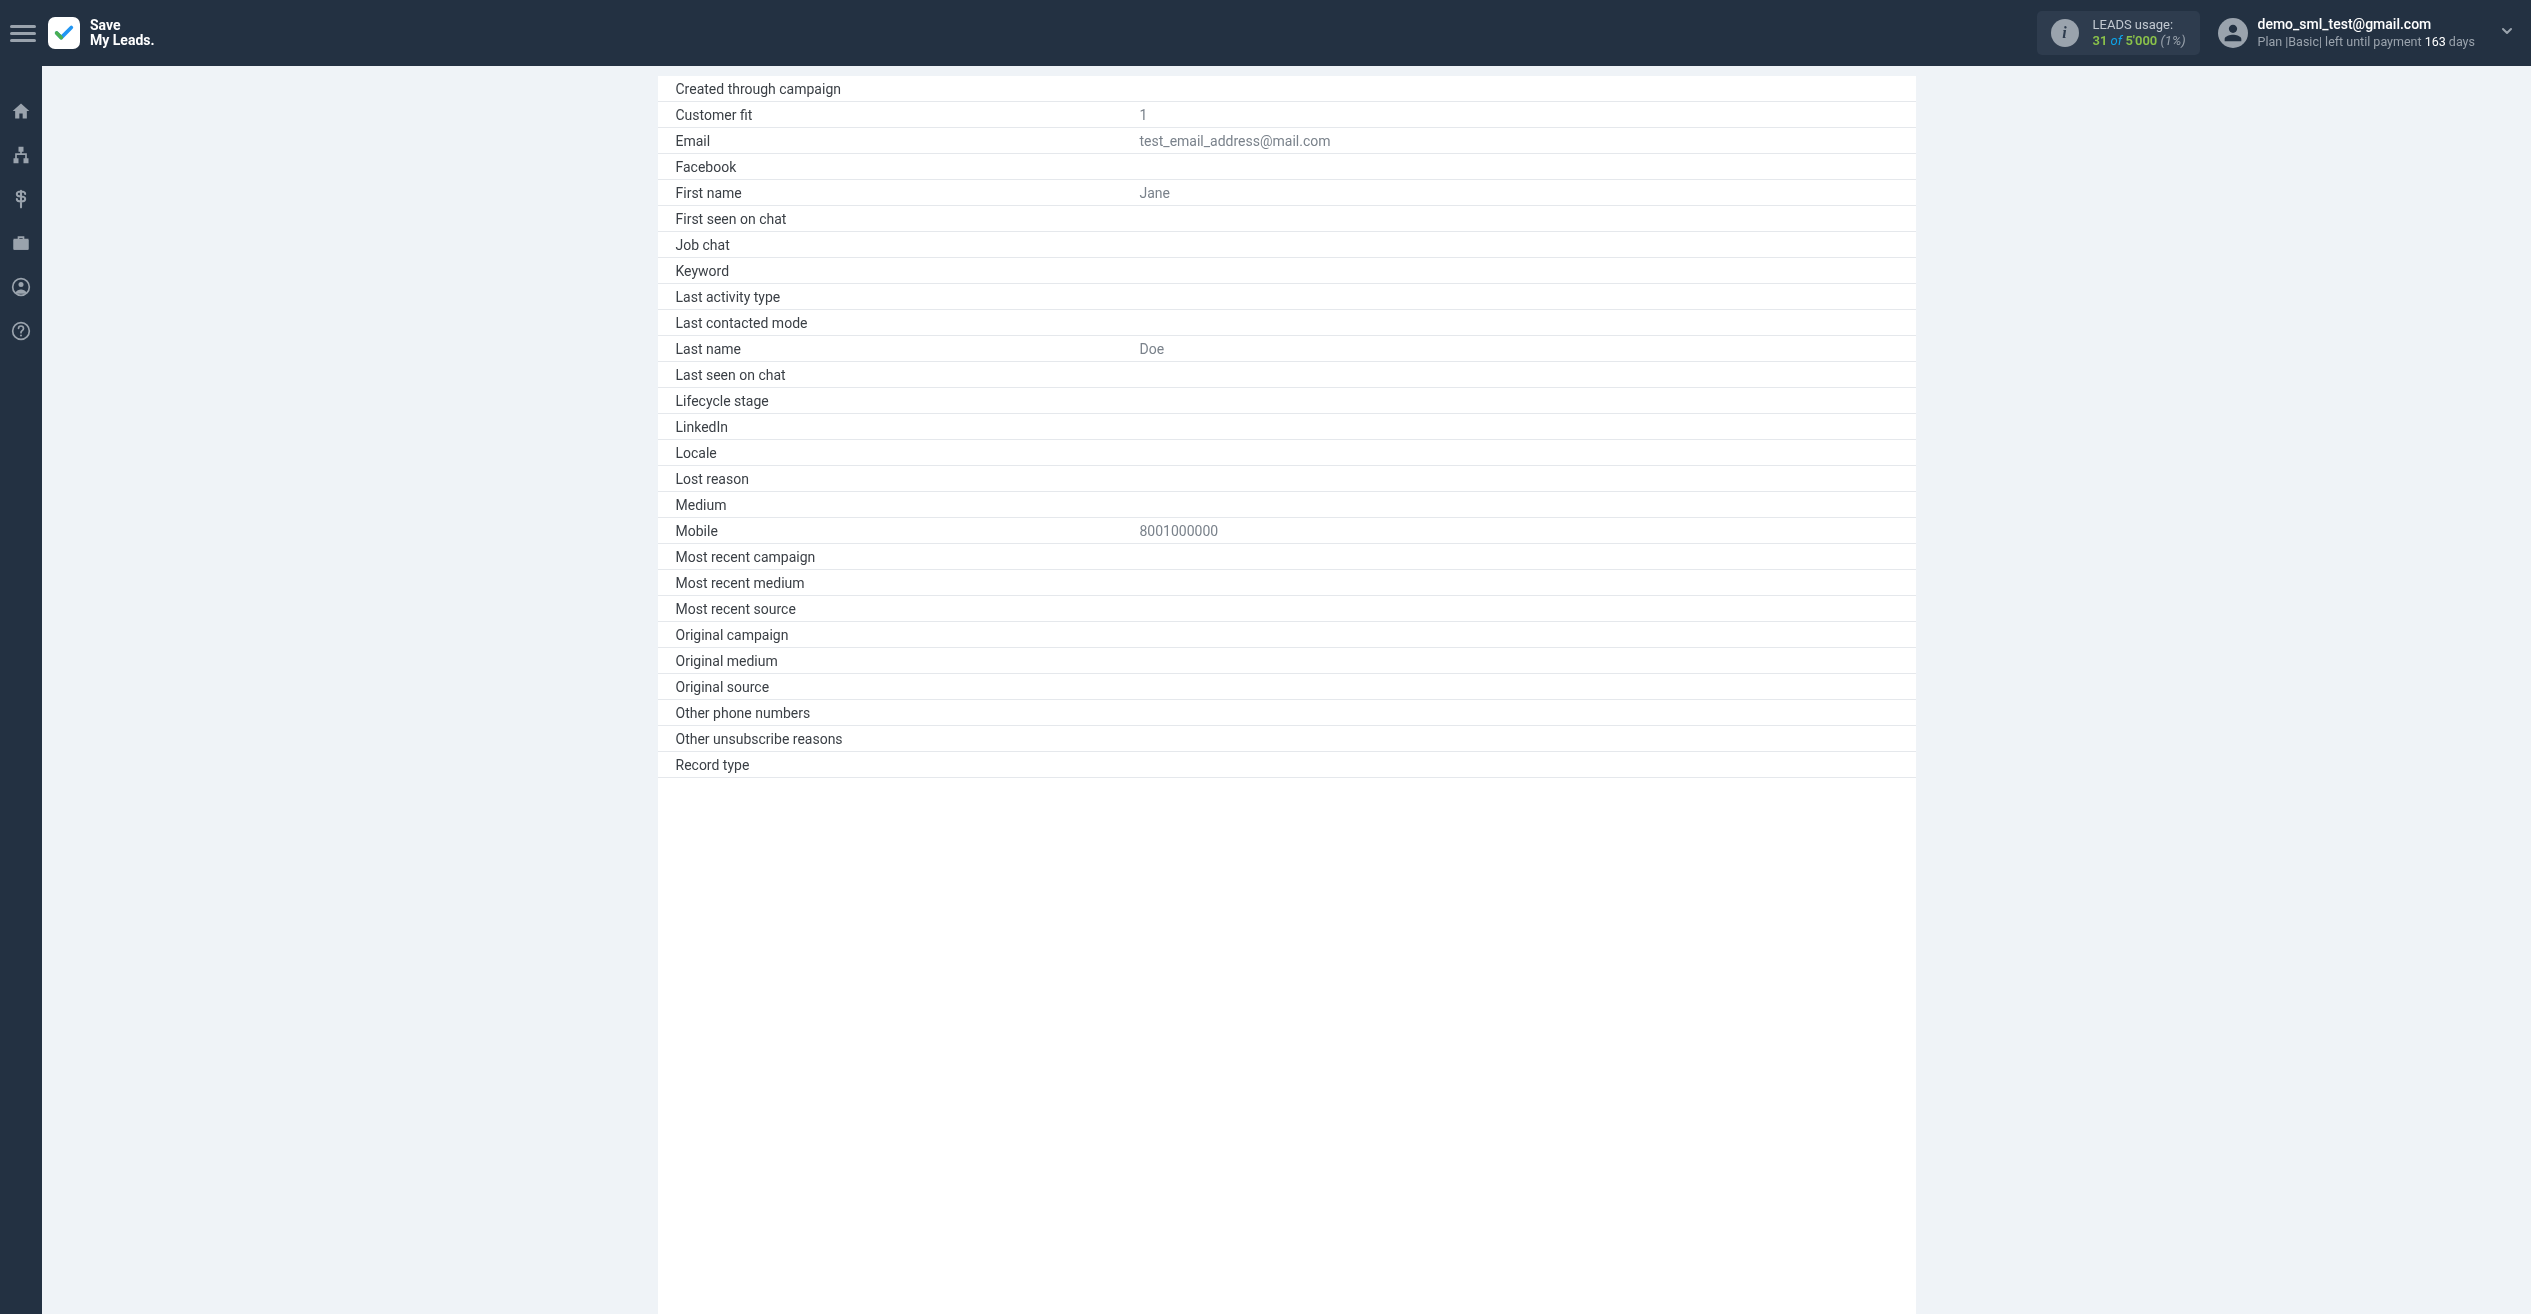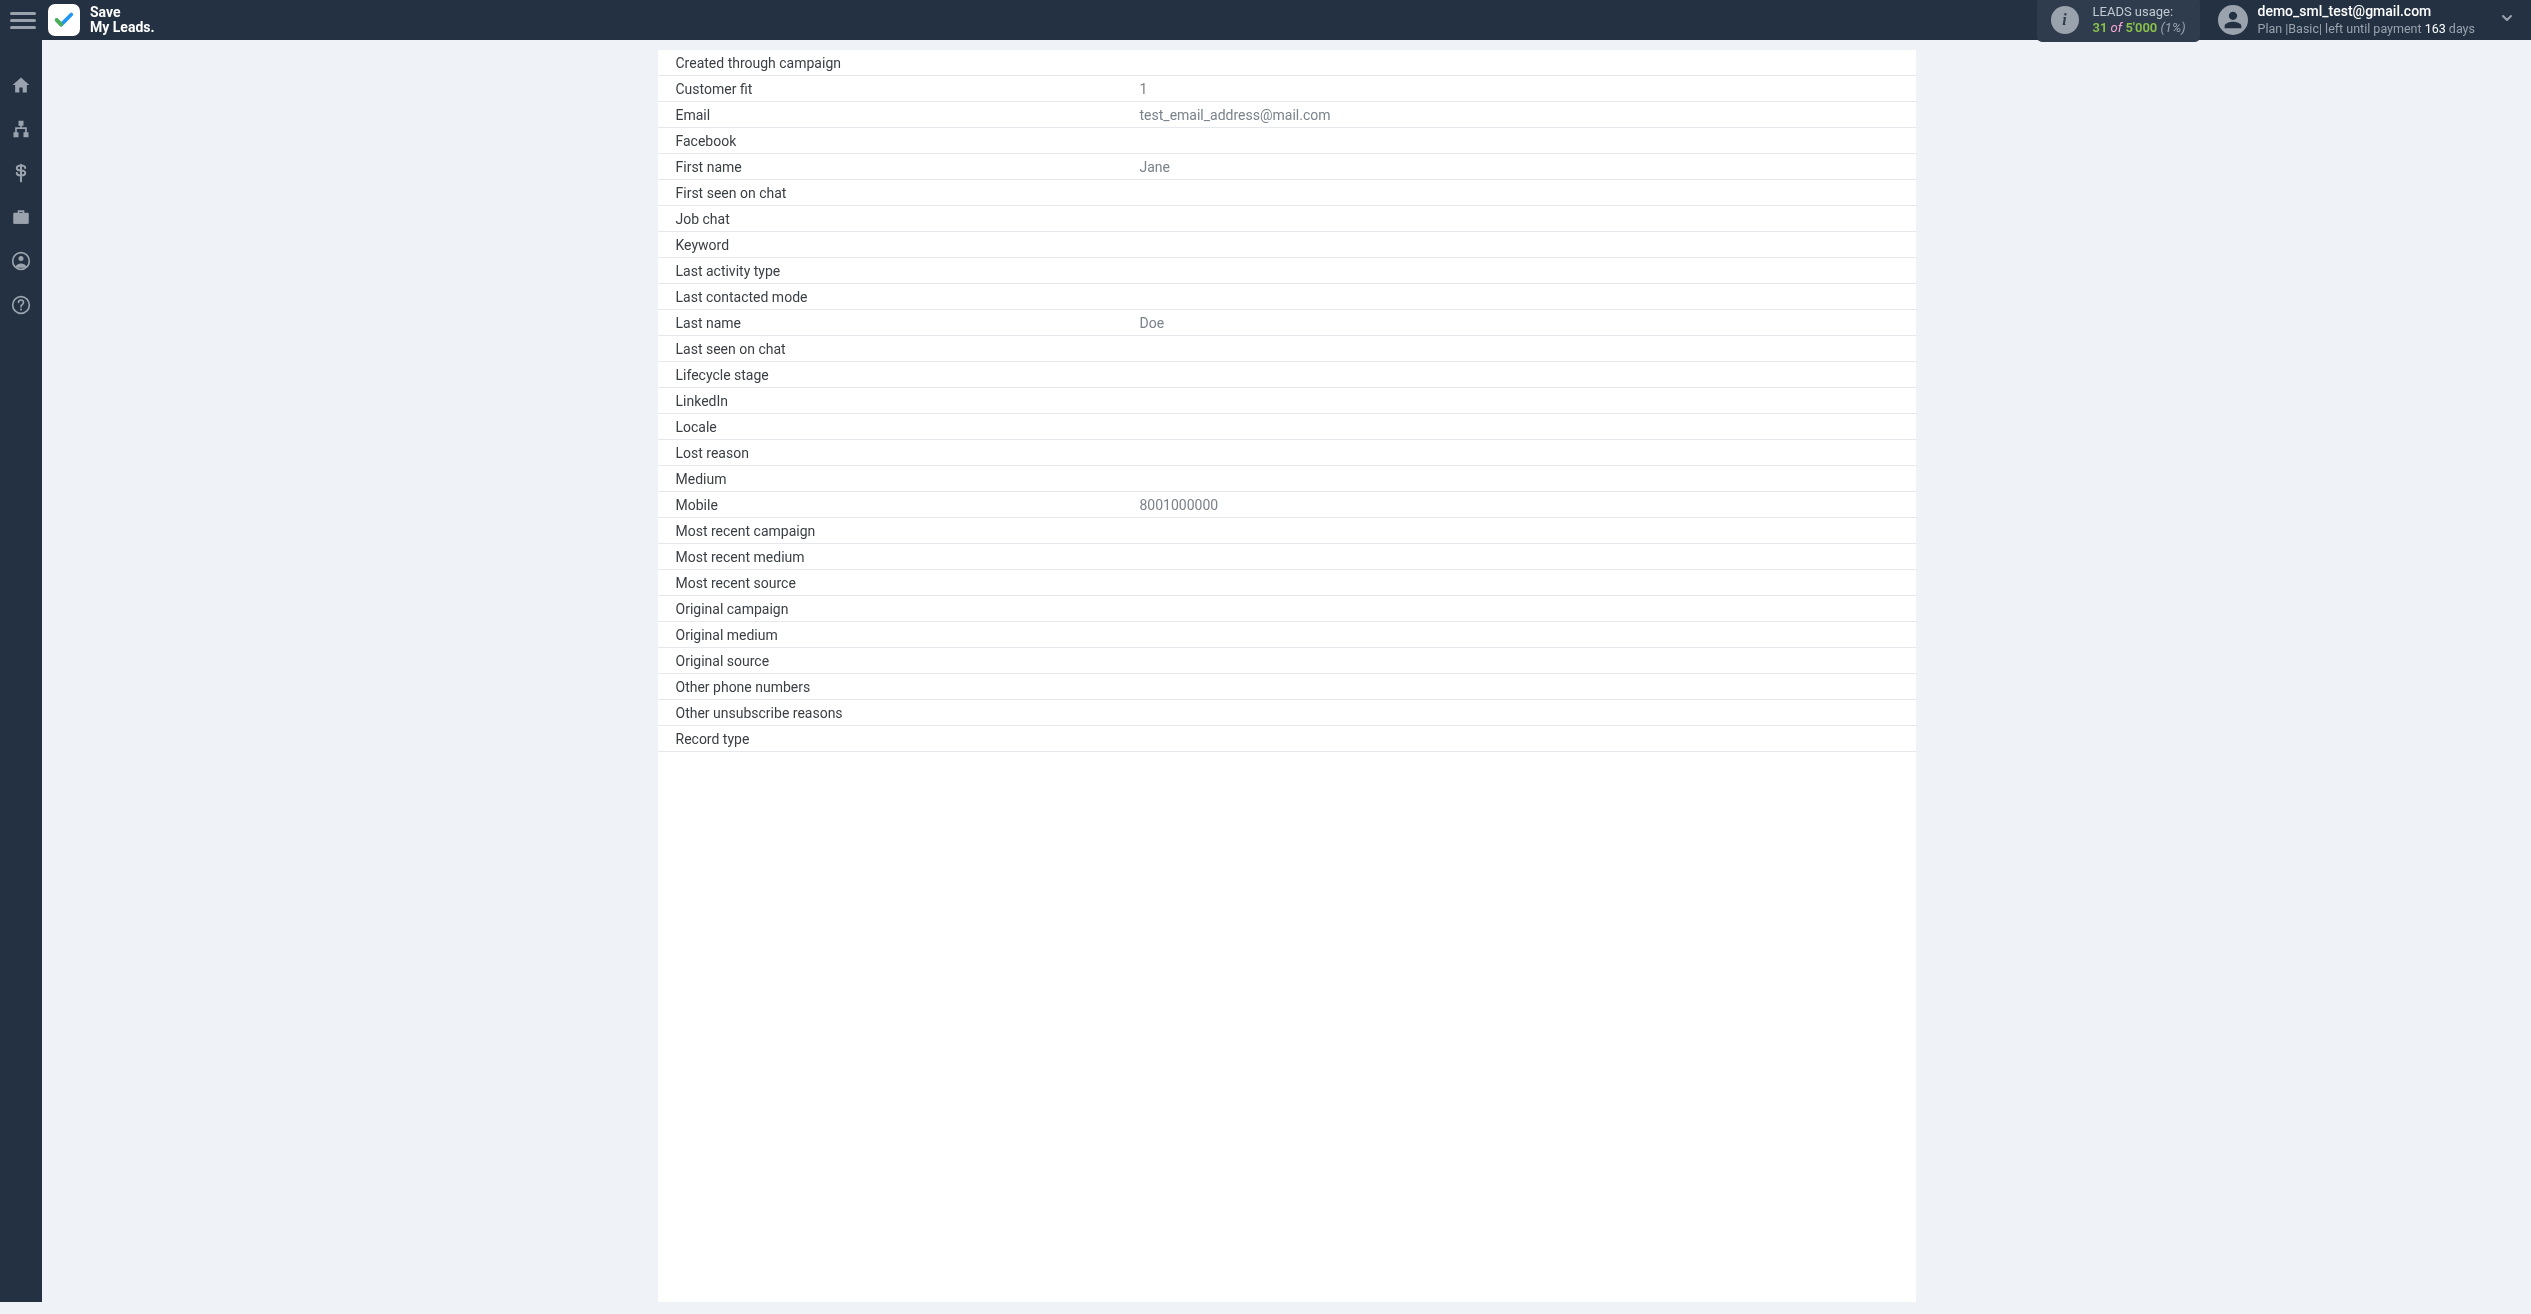--- a/index.html
+++ b/index.html
@@ -1,40 +1,40 @@
 <!DOCTYPE html>
 <html><head>
   <meta charset="utf-8">
   <style>
     * { margin: 0; padding: 0; box-sizing: border-box; }
     body { font-family: -apple-system, BlinkMacSystemFont, "Segoe UI", Roboto, Arial, sans-serif; background: #eff3f7; color: #333; overflow: hidden; }
 
     
     .topbar {
-      height: 40px;
+      height: 66px;
       background: #233142;
       display: flex;
       align-items: center;
       padding: 0 10px;
       color: #fff;
       position: relative;
     }
     .hamburger { width: 26px; cursor: pointer; margin-right: 12px; display: flex; flex-direction: column; gap: 4px; }
     .hamburger span { height: 3px; background: #9aa3ad; border-radius: 2px; }
     .logo-box { width: 32px; height: 32px; background: #fff; border-radius: 7px; display:flex; align-items:center; justify-content:center; margin-right: 10px; }
     .logo-box svg { width: 22px; height: 22px; }
     .brand-text { font-size: 14px; font-weight: 700; line-height: 1.1; color: #fff; }
 
     .topbar-right { margin-left: auto; display: flex; align-items: center; gap: 18px; }
     .leads-panel { background: #2e3c4e; border-radius: 5px; padding: 6px 14px; display: flex; align-items: center; gap: 14px; }
     .info-circle { width: 28px; height: 28px; background: #9aa3ad; border-radius: 50%; display:flex; align-items:center; justify-content:center; color: #2e3c4e; font-weight: 900; font-family: Georgia, serif; font-style: italic; font-size: 16px; }
     .leads-texts { font-size: 13px; line-height: 1.25; }
     .leads-label { color: #c2c9d1; }
     .leads-used { color: #8bc34a; font-weight: 600; }
-    .leads-of { color: #f9a8d4; font-style: italic; }
+    .leads-of { color: #0ea5e9; font-style: italic; }
     .leads-total { color: #8bc34a; font-weight: 600; }
     .leads-pct { color: #9aa3ad; font-style: italic; }
 
     .user-block { display:flex; align-items:center; gap: 10px; }
     .avatar-circle { width: 30px; height: 30px; border-radius: 50%; background:#9aa3ad; display:flex; align-items:center; justify-content:center; }
     .avatar-circle svg { width:20px; height:20px; fill:#233142; }
     .user-texts { font-size: 13px; line-height: 1.25; }
     .user-email { color: #fff; font-weight: 500; font-size: 14px; }
     .user-plan { color: #9aa3ad; font-size: 12.5px; }
     .user-plan .days { color:#fff; font-weight:400; }

